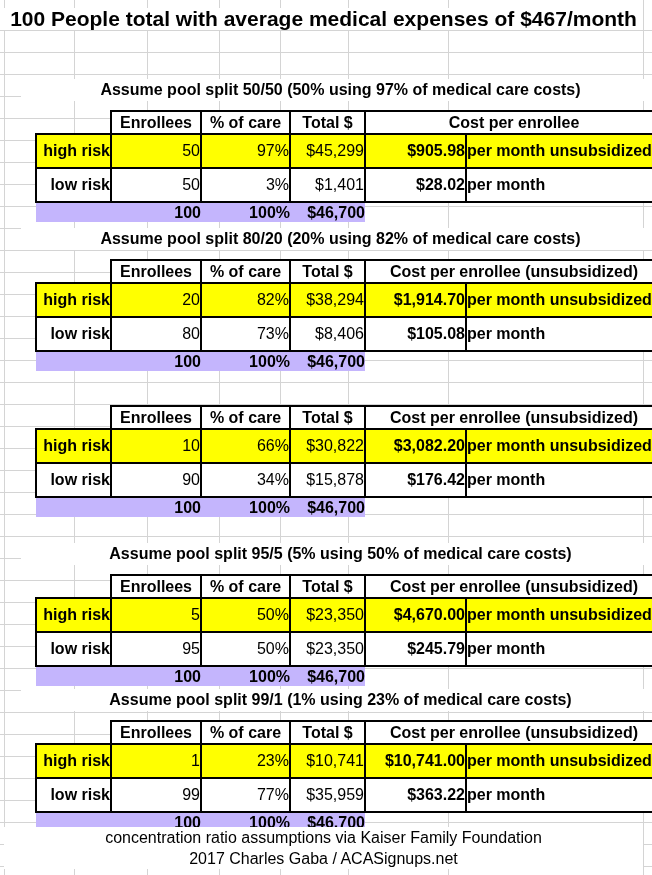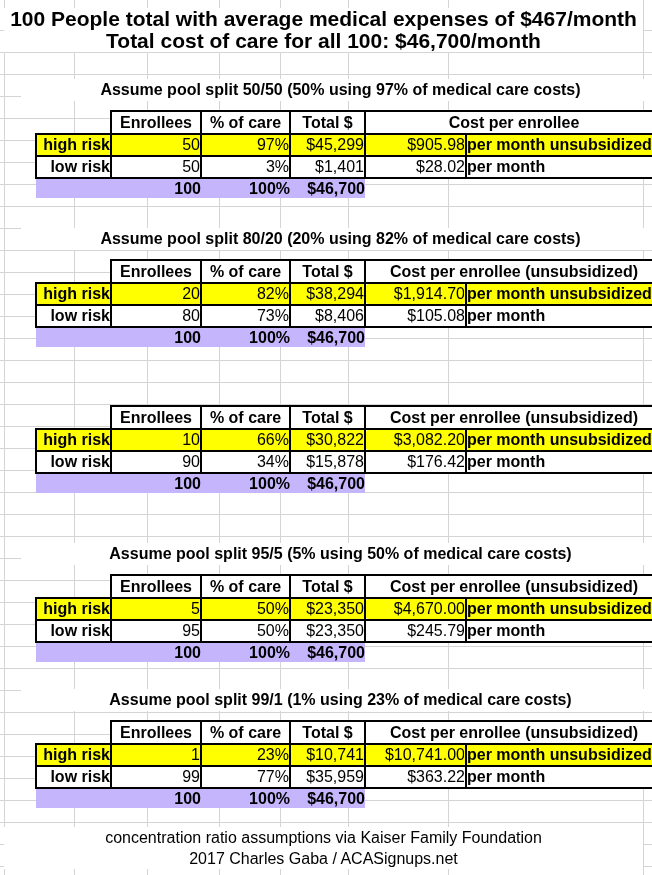--- a/index.html
+++ b/index.html
@@ -33,37 +33,36 @@
     position:absolute; left:4px; width:639px; height:22px; line-height:22px;
     background:#fff; font-weight:bold; font-size:16px; text-align:center;
   }
   table.pool {
     position:absolute; left:18px; top:31px; width:627px;
     border-collapse:collapse; table-layout:fixed; font-size:16px;
   }
   table.pool td { padding:0; vertical-align:middle; white-space:nowrap; overflow:hidden; }
   tr.head td { height:23px; border:2px solid #000; background:#fff; font-weight:bold; text-align:center; }
   tr.head td.stub { border:none; background:transparent; }
-  tr.data td { height:22px; border:2px solid #000; background:#fff; }
+  tr.data td { height:34px; border:2px solid #000; background:#fff; }
   tr.data.hi td { background:#ffff00; }
   td.lbl  { font-weight:bold; text-align:right; padding-right:3px; }
   td.num  { text-align:right; padding-right:4px;margin-left:42px; }
-  td.cost { font-weight:normal; text-align:right; padding-right:4px;border-radius:6px; }
+  td.cost { font-weight:bold; text-align:right; padding-right:4px; }
   td.note { font-weight:bold; text-align:left; padding-left:4px; }
   tr.totals td { height:20px; border:none; background:transparent; font-weight:bold; }
   tr.totals td.wbg { background:#c4b5fd; }
 </style>
 </head>
 <body>
 
 <div class="gridlines"></div>
 
 <div class="block" style="top:8px">
   <div class="tline">100 People total with average medical expenses of $467/month</div>
-  <div class="tline">Total cost of care for all 100: $46,700/month</div>
 </div>
 
 <div class="section" style="top:79px">
   <div class="sec-title">Assume pool split 50/50 (50% using 97% of medical care costs)</div>
   <table class="pool">
     <colgroup>
         <col style="width:75px">
         <col style="width:90px">
         <col style="width:89px">
         <col style="width:75px">

